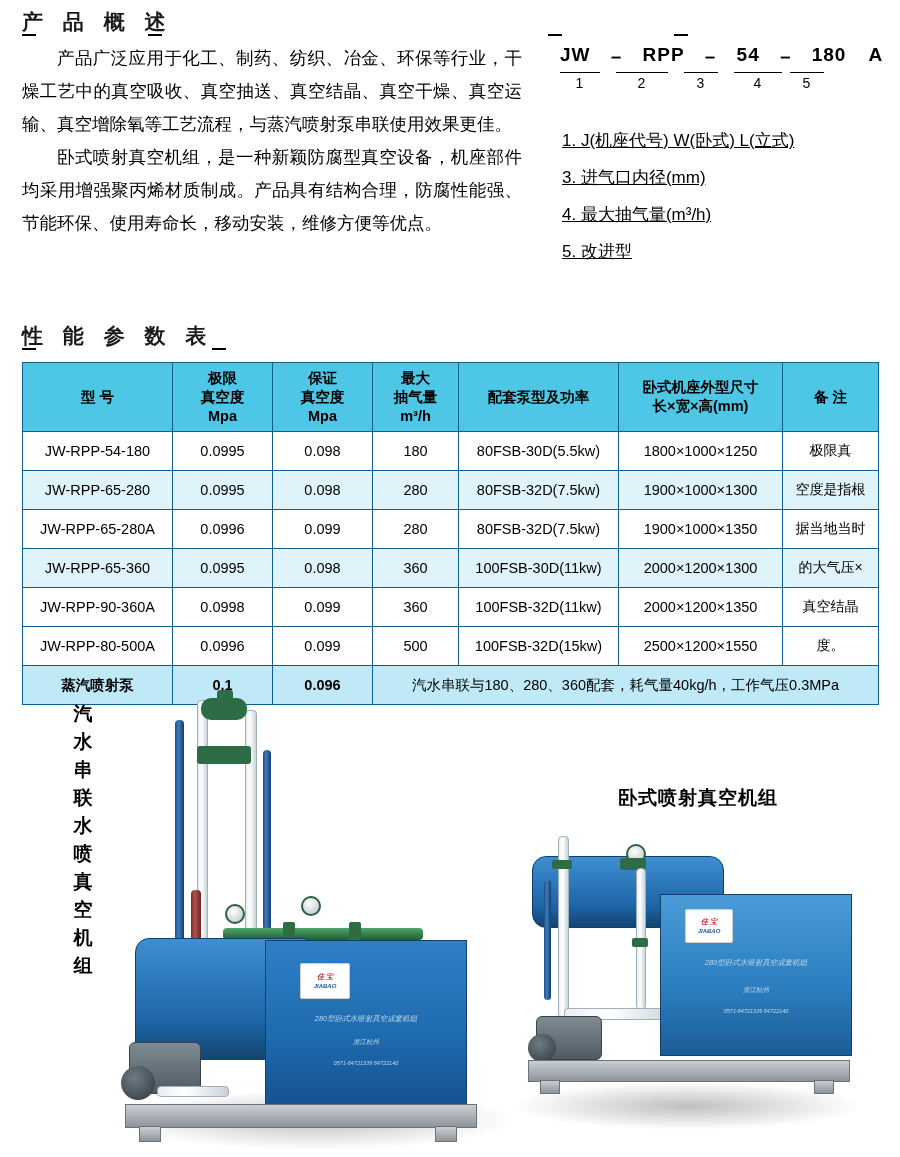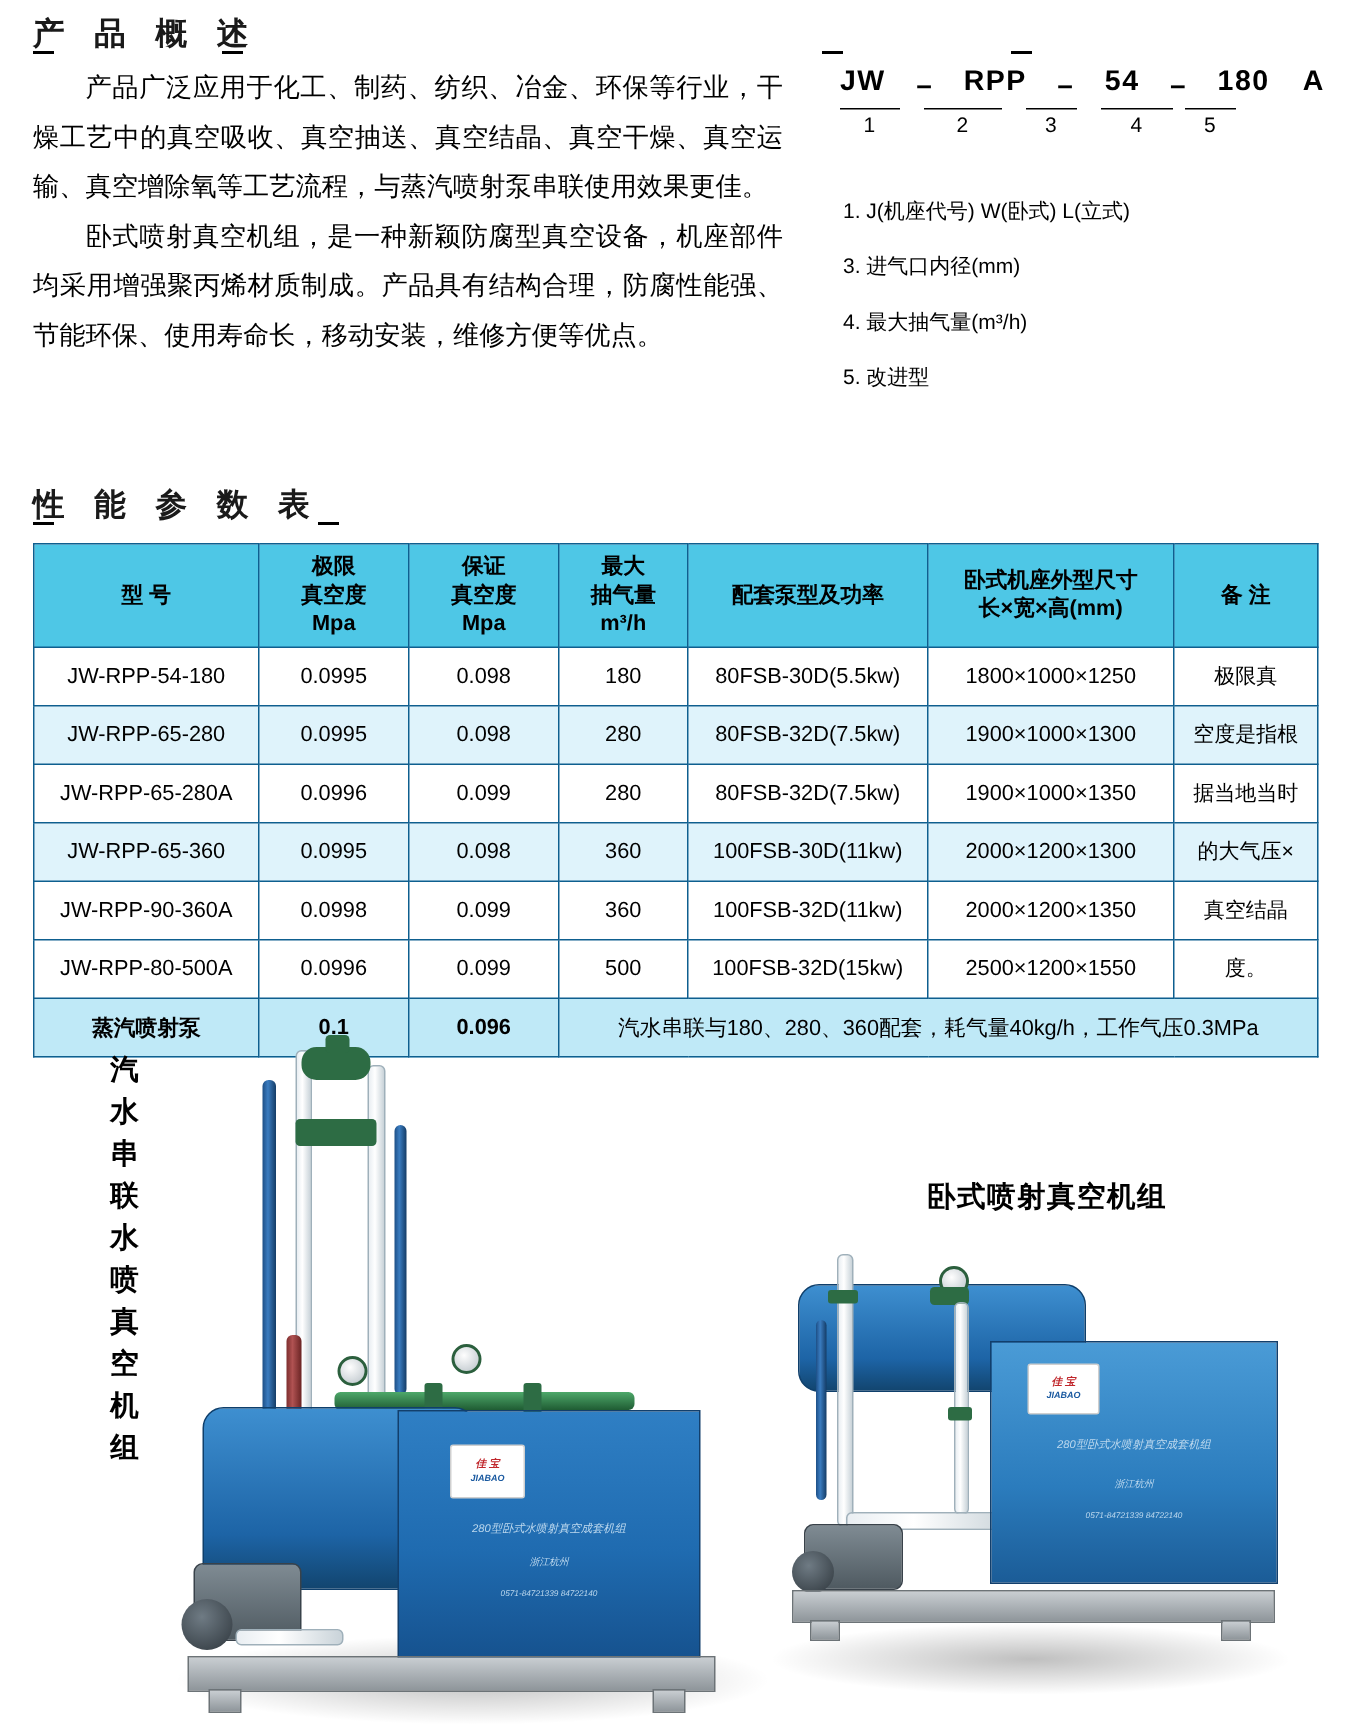--- a/index.html
+++ b/index.html
@@ -85,22 +85,23 @@
     font-weight: normal;
     margin-top: 2px;
   }
   .num-row span { text-align: center; }
 
   #model-list {
     position: absolute;
     left: 562px;
     top: 122px;
     width: 330px;
-    font-size: 14px;
+    font-size: 17px;
     line-height: 37px;
+    text-decoration: underline;
   }
   #model-list div { white-space: nowrap; }
 
   
   #param-table {
     position: absolute;
     left: 22px;
     top: 362px;
     width: 856px;
     border-collapse: collapse;

